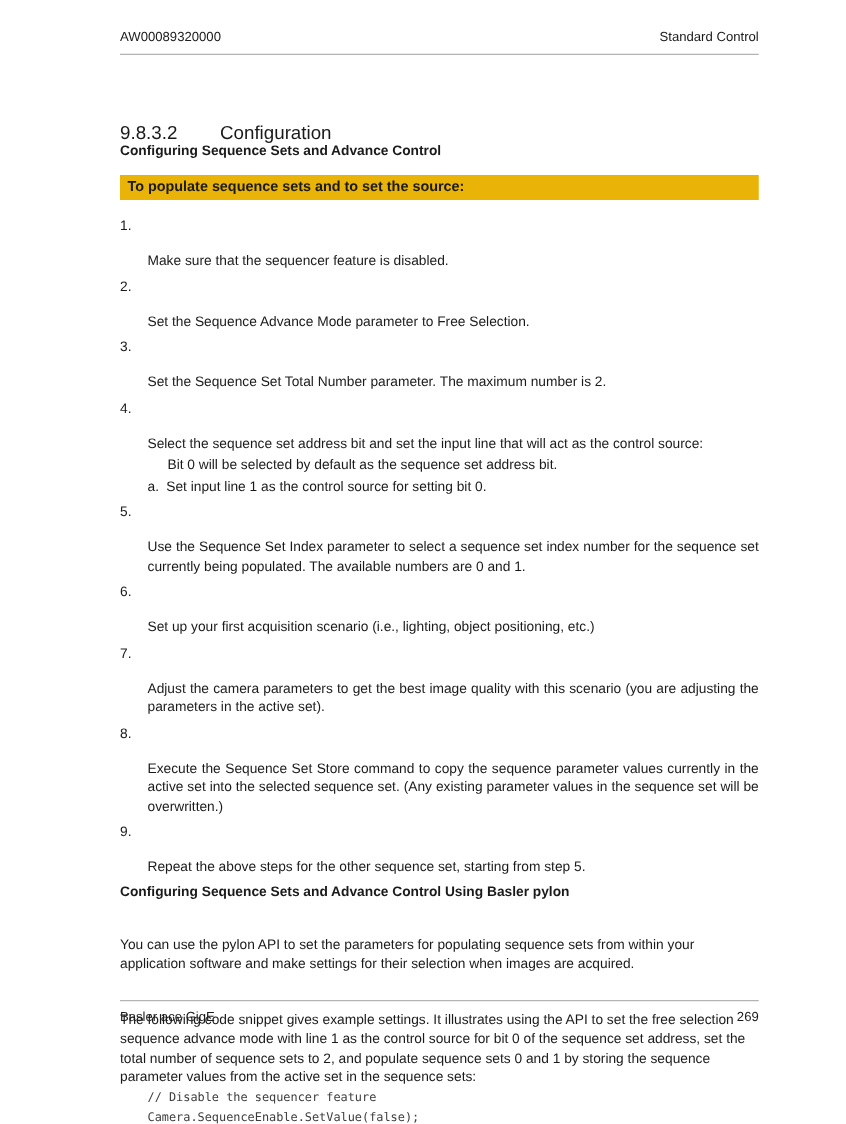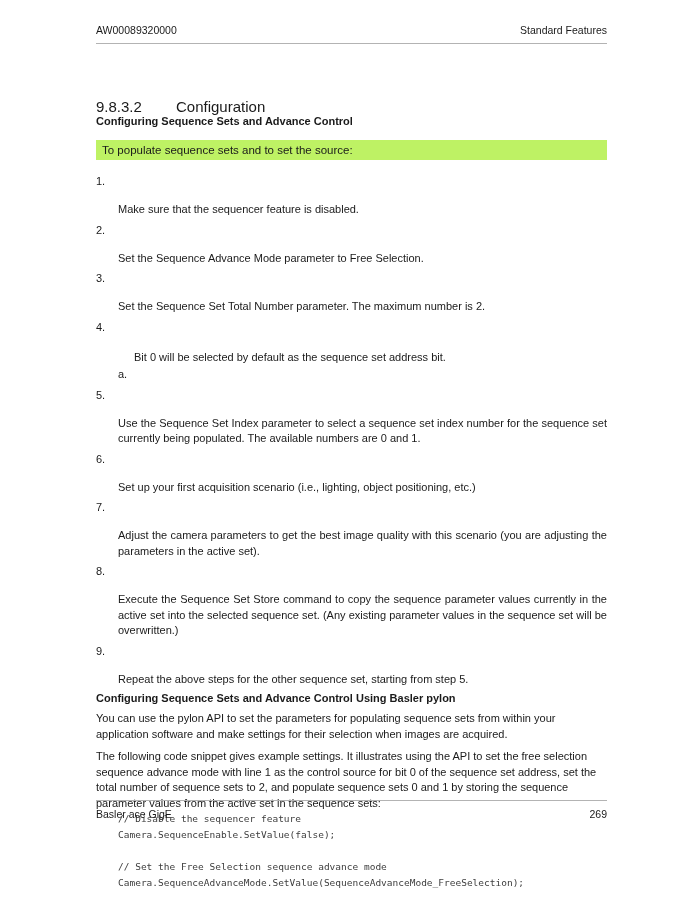--- a/index.html
+++ b/index.html
@@ -31,53 +31,53 @@
   }
   .section-heading {
     font-size: 15px; font-weight: normal; margin-top: 22px;
   }
   .section-heading .sec-num { display: inline-block; width: 80px; }
   .subheading {
     font-size: 11px; font-weight: bold;
   }
   .proc-bar {
     margin-top: 13px;
-    background: #bef264;
-    font-size: 11.5px; font-weight: normal;
+    background: #eab308;
+    font-size: 11.5px; font-weight: bold;
     padding: 4px 6px 4px 6px;
   }
   .steps { margin-top: 14px; }
   .step {
     display: flex;
     margin-bottom: 5px;
     font-size: 11px; line-height: 15.5px;
   }
   .step .num { flex: 0 0 22px; }
   .step .txt { flex: 1; text-align: justify; margin-top: 28px; }
   .step .note { margin-top: 2px; text-align: left; padding-left: 16px; }
   .substep { display: flex; margin-top: 2px; }
   .substep .sub-num { flex: 0 0 15px; }
   .para {
     font-size: 11px; line-height: 15.5px;
-    margin-top: 7px;
+    margin-top: 29px;
   }
   .code-block {
     padding-left: 22px;
     font-family: "DejaVu Sans Mono", "Liberation Mono", monospace;
     font-size: 9.5px; line-height: 16px;
     color: #3d3d3d;
     white-space: pre;
   }
 </style>
 </head>
 <body>
 
 <header class="page-header">
   <span>AW00089320000</span>
-  <span>Standard Features</span>
+  <span>Standard Control</span>
 </header>
 
 <main class="content">
 
   <h1 class="section-heading">
     <span class="sec-num">9.8.3.2</span><span>Configuration</span>
   </h1>
 
   <h2 class="subheading">Configuring Sequence Sets and Advance Control</h2>
 
@@ -92,23 +92,25 @@
       <span class="num">2.</span>
       <div class="txt">Set the Sequence Advance Mode parameter to Free Selection.</div>
     </div>
     <div class="step">
       <span class="num">3.</span>
       <div class="txt">Set the Sequence Set Total Number parameter. The maximum number is 2.</div>
     </div>
     <div class="step">
       <span class="num">4.</span>
       <div class="txt">
+        <div>Select the sequence set address bit and set the input line that will act as the control source:</div>
         <div class="note">Bit 0 will be selected by default as the sequence set address bit.</div>
         <div class="substep">
           <span class="sub-num">a.</span>
+          <div>Set input line 1 as the control source for setting bit 0.</div>
         </div>
       </div>
     </div>
     <div class="step">
       <span class="num">5.</span>
       <div class="txt">Use the Sequence Set Index parameter to select a sequence set index number for the sequence set currently being populated. The available numbers are 0 and 1.</div>
     </div>
     <div class="step">
       <span class="num">6.</span>
       <div class="txt">Set up your first acquisition scenario (i.e., lighting, object positioning, etc.)</div>

